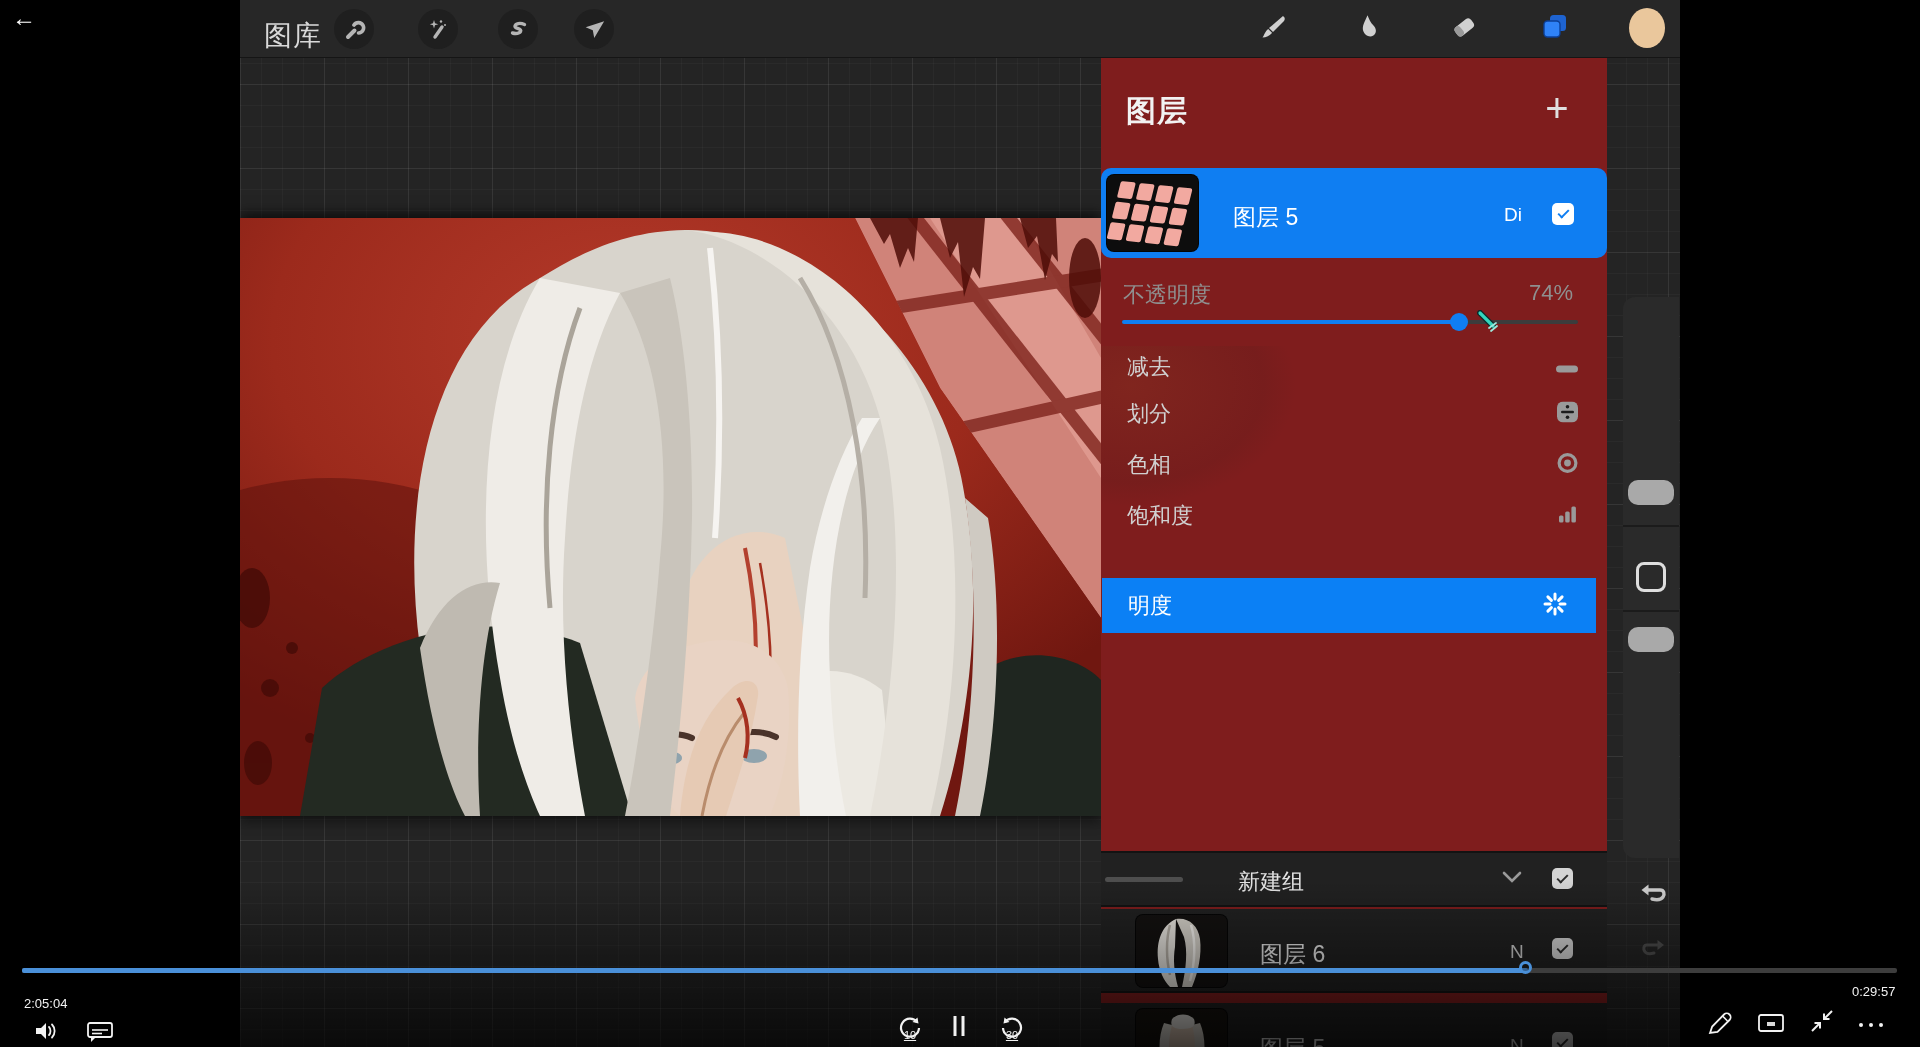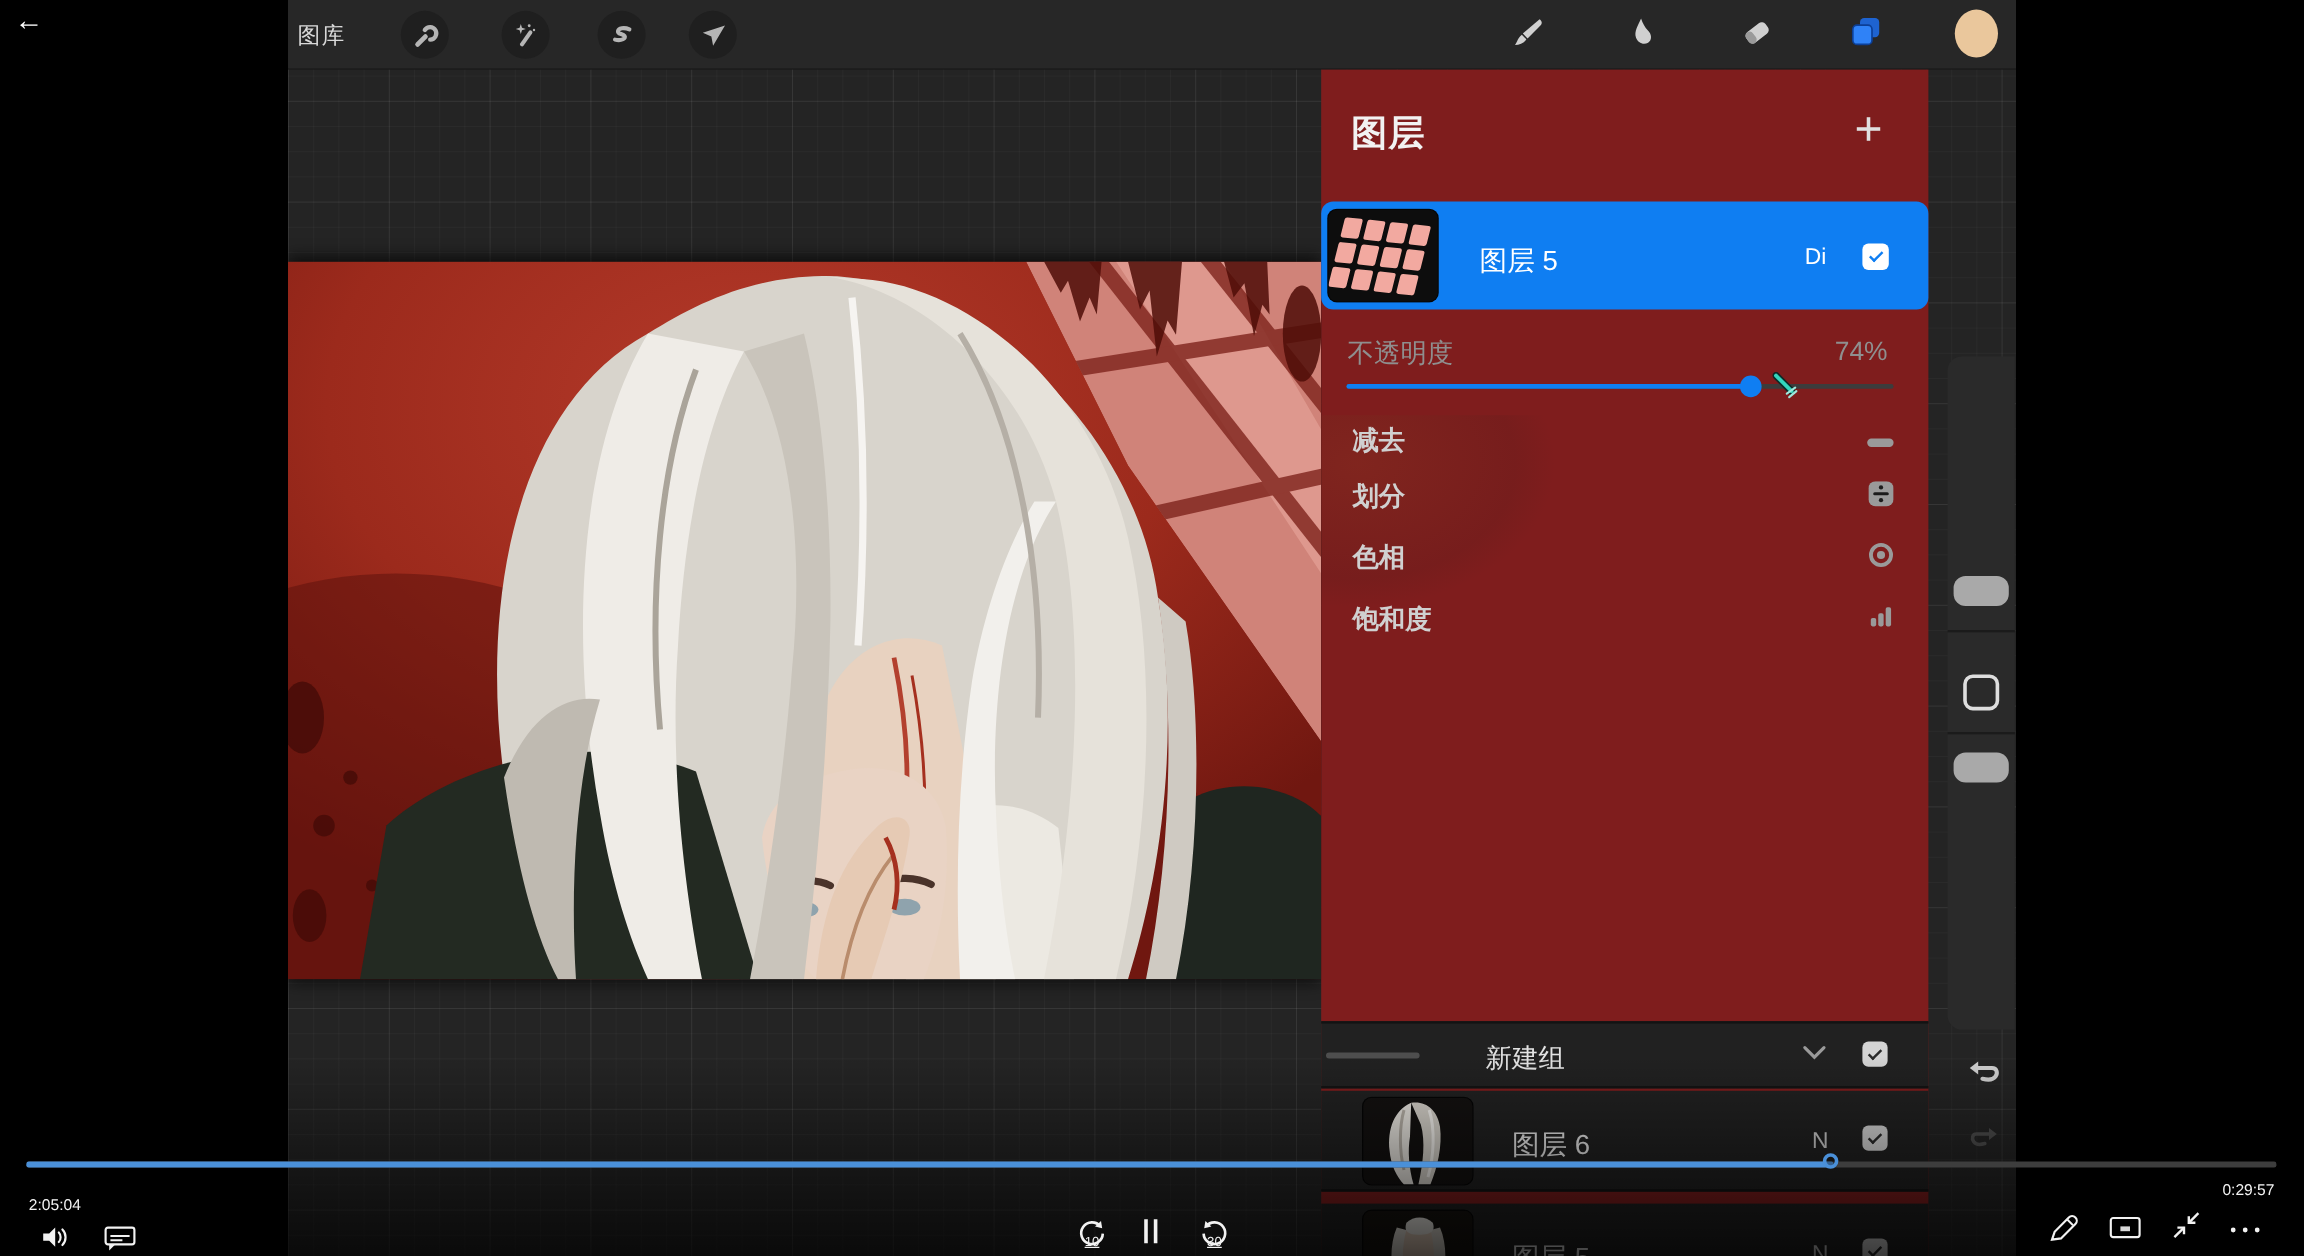--- a/index.html
+++ b/index.html
@@ -10,21 +10,21 @@
   #video{position:absolute;left:240px;top:0;width:1440px;height:1047px;background-color:#242424;
     background-image:
       linear-gradient(rgba(255,255,255,.055) 1px, transparent 1px),
       linear-gradient(90deg, rgba(255,255,255,.055) 1px, transparent 1px),
       linear-gradient(rgba(255,255,255,.028) 1px, transparent 1px),
       linear-gradient(90deg, rgba(255,255,255,.028) 1px, transparent 1px);
     background-size:84px 84px,84px 84px,21px 21px,21px 21px;}
 
   
   #pToolbar{position:absolute;left:0;top:0;width:100%;height:58px;background:#272727;border-bottom:1px solid rgba(0,0,0,.45);}
-  .galleryLbl{position:absolute;left:8px;top:17px;font-size:19px;color:#d9d9d9;letter-spacing:1px;}
+  .galleryLbl{position:absolute;left:24px;top:17px;font-size:28px;color:#d9d9d9;letter-spacing:1px;}
   .toolCircle{position:absolute;top:9px;width:40px;height:40px;border-radius:50%;background:#1f1f1f;display:flex;align-items:center;justify-content:center;}
   .toolCircle svg{display:block;}
   .rIcon{position:absolute;top:14px;width:30px;height:30px;display:flex;align-items:center;justify-content:center;}
   .colorDot{position:absolute;top:8px;width:36px;height:40px;border-radius:50%;}
 
   
   #artwork{position:absolute;left:0;top:218px;width:861px;height:598px;box-shadow:0 -5px 12px rgba(0,0,0,.55),0 5px 12px rgba(0,0,0,.45);}
   #artwork svg{display:block;}
 
   
@@ -46,21 +46,21 @@
   .checkbox .tick{width:11px;height:6px;border-left:2.5px solid;border-bottom:2.5px solid;transform:rotate(-45deg) translate(1px,-1px);}
   .opLabel{position:absolute;left:22px;top:222px;font-size:22px;color:#8f8f8f;}
   .opValue{position:absolute;right:34px;top:222px;font-size:22px;color:#8f8f8f;}
   #opTrack{position:absolute;left:21px;top:262px;width:456px;height:4px;border-radius:2px;background:#3c3c3c;}
   #opFill{position:absolute;left:0;top:0;height:4px;border-radius:2px;}
   #opThumb{position:absolute;top:-7px;width:18px;height:18px;border-radius:50%;margin-left:-9px;}
   #cursorSprite{position:absolute;left:355px;top:-10px;width:26px;height:26px;}
   #blendList{position:absolute;left:0;top:288px;width:506px;height:347px;overflow:hidden;
     background:radial-gradient(220px 160px at 30px 40px, rgba(130,48,32,.42), rgba(60,30,24,.12) 60%, transparent 75%);}
   .bRow{position:absolute;left:0;width:506px;height:51px;}
-  .bRow .bLbl{position:absolute;left:26px;top:50%;transform:translateY(-50%);font-size:22px;color:#d0d0d0;font-weight:bold;}
+  .bRow .bLbl{position:absolute;left:26px;top:50%;transform:translateY(-50%);font-size:22px;color:#d0d0d0;}
   .bIcon{position:absolute;right:29px;top:50%;transform:translateY(-50%);}
   .bRowSel{position:absolute;left:1px;top:232px;width:494px;height:55px;}
   .bRowSel .bLbl{position:absolute;left:26px;top:50%;transform:translateY(-50%);font-size:22px;color:#fff;}
   .grpRow{position:absolute;left:0;top:793px;width:506px;height:56px;background:#212121;border-top:2px solid #131313;border-bottom:2px solid #131313;}
   .dragLine{position:absolute;left:4px;top:24px;width:78px;height:5px;border-radius:3px;background:#4e4e4e;}
   .lyrRow{position:absolute;left:0;width:506px;height:84px;background:#212121;border-bottom:2px solid #131313;}
   .nTag{position:absolute;left:409px;font-size:19px;color:#cfcfcf;}
 
   
   #backBtn{position:absolute;left:12px;top:4px;color:#fff;font-size:24px;font-weight:300;}
@@ -330,20 +330,37 @@
       <div class="bRow" style="top:144px">
         <span class="bLbl">饱和度</span>
         <span class="bIcon">
           <svg width="21" height="21" viewBox="0 0 21 21">
               <rect x="2" y="12" width="4.5" height="7" rx="1.5" fill="#9a9a9a"></rect>
               <rect x="8.2" y="8" width="4.5" height="11" rx="1.5" fill="#9a9a9a"></rect>
               <rect x="14.4" y="3" width="4.5" height="16" rx="1.5" fill="#9a9a9a"></rect>
             </svg>
         </span>
       </div>
+      <div class="bRowSel" style="background:#0b80f5">
+        <span class="bLbl">明度</span>
+        <span class="bIcon">
+          <svg width="24" height="24" viewBox="0 0 24 24">
+              <g stroke="#fff" stroke-width="3" stroke-linecap="round">
+                <line x1="12" y1="2" x2="12" y2="7"></line>
+                <line x1="12" y1="17" x2="12" y2="22"></line>
+                <line x1="2" y1="12" x2="7" y2="12"></line>
+                <line x1="17" y1="12" x2="22" y2="12"></line>
+                <line x1="4.9" y1="4.9" x2="8.4" y2="8.4"></line>
+                <line x1="15.6" y1="15.6" x2="19.1" y2="19.1"></line>
+                <line x1="4.9" y1="19.1" x2="8.4" y2="15.6"></line>
+                <line x1="15.6" y1="8.4" x2="19.1" y2="4.9"></line>
+              </g>
+            </svg>
+        </span>
+      </div>
     </div>
 
     <div class="grpRow">
       <div class="dragLine"></div>
       <span class="rowLabel" style="left:137px;top:14px;color:#e3e3e3;font-size:22px">新建组</span>
       <span style="position:absolute;left:400px;top:16px">
         <svg width="22" height="16" viewBox="0 0 22 16">
             <polyline points="3,4 11,12 19,4" fill="none" stroke="#9a9a9a" stroke-width="2.6" stroke-linecap="round"></polyline>
           </svg>
       </span>

